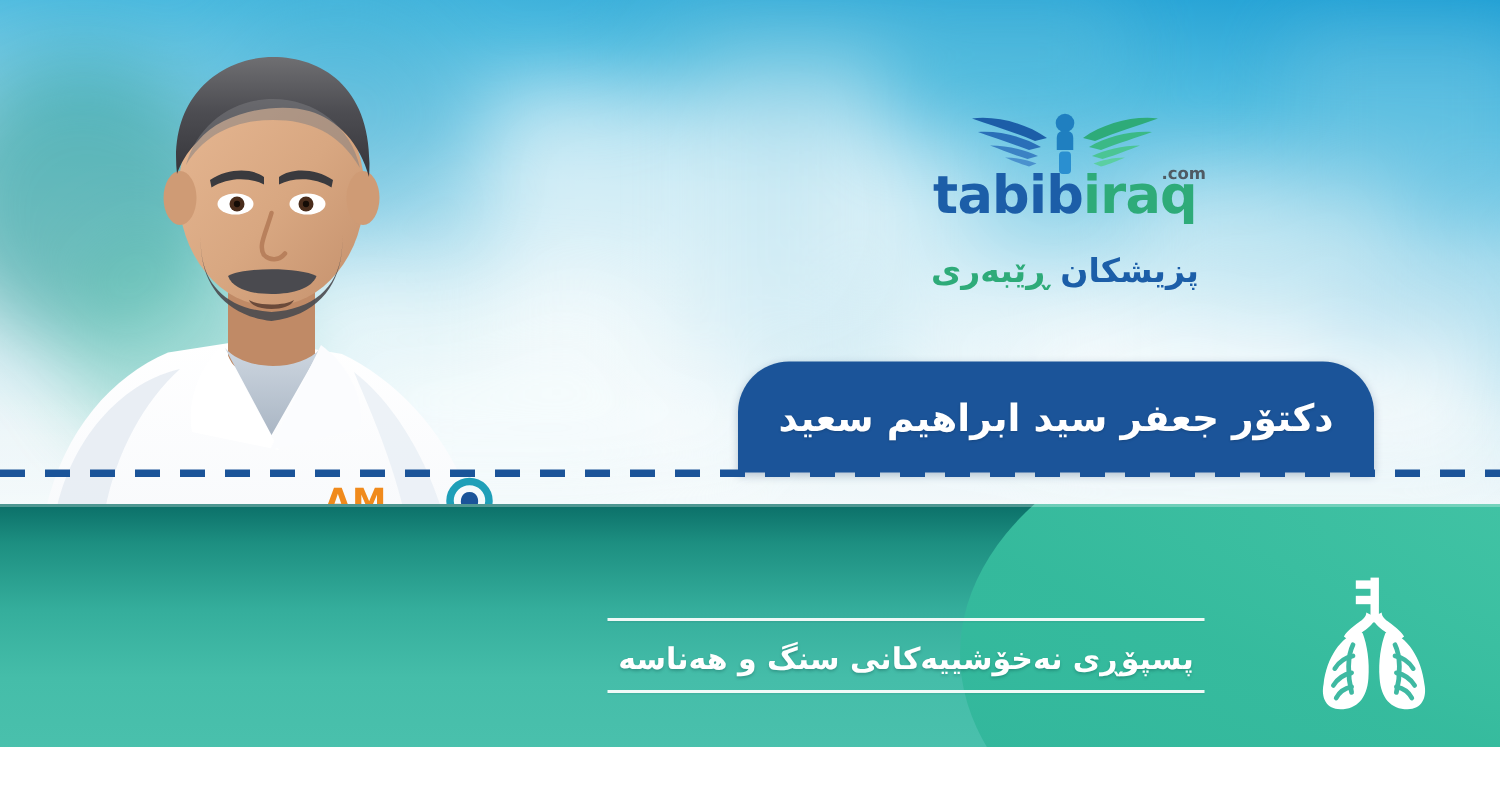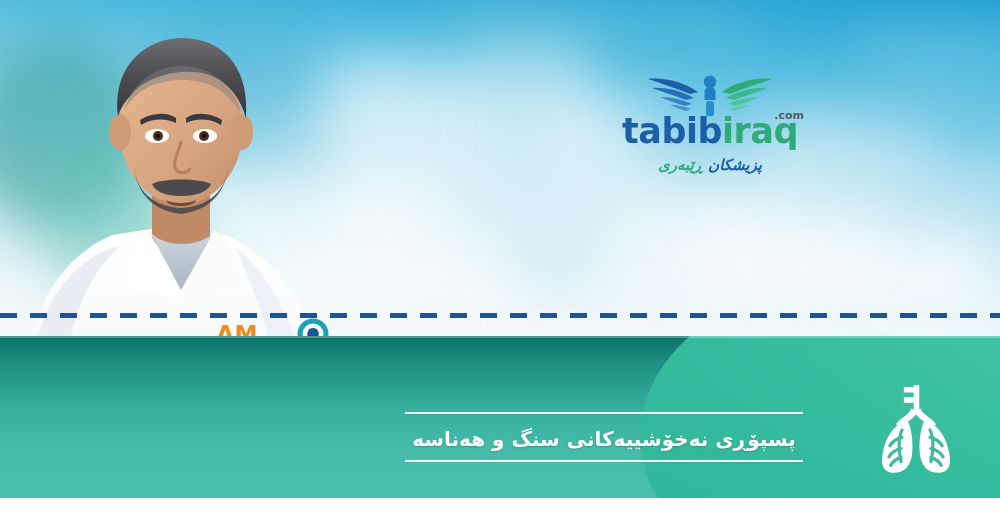--- a/index.html
+++ b/index.html
@@ -86,26 +86,25 @@
     position: absolute;
     top: -4px;
     right: 4px;
     font-size: 11px;
     font-weight: 700;
     color: #4f5b63;
     letter-spacing: 0;
   }
   .logo-sub {
     direction: rtl;
-    margin-top: 8px;
-    font-size: 15px;
+    margin-top: 21px;
+    font-size: 22px;
     font-weight: 700;
     line-height: 1.1;
     white-space: nowrap;
-    font-style: italic;
   }
   .sub-green { color: #2eab79; }
   .sub-blue  { color: #1c5ea8; }
 
   
   .doctor {
     position: absolute;
     left: 0;
     top: 0;
     width: 430px;
@@ -396,20 +395,23 @@
         <text x="258" y="342" font-family="DejaVu Sans, sans-serif" font-size="23" font-weight="700" fill="#f08a1c" letter-spacing="0.5">AM</text>
         <circle cx="313" cy="334" r="13" fill="none" stroke="#1f9fb8" stroke-width="5"></circle>
         <path d="M313 328 C 318 328, 320 333, 318 338 L 308 338 C 306 333, 308 328, 313 328 Z" fill="#1b5499"></path>
         <text x="257" y="356" font-family="DejaVu Sans, sans-serif" font-size="6" font-weight="700" fill="#1b5499" letter-spacing="0.3">AMERICAN MEDICAL CENTER</text>
       </g>
 
       <rect x="232" y="366" width="4" height="34" fill="#cfd8e2"></rect>
     </svg>
   </div>
 
+  <div class="name-banner">
+    <span class="name-text">دکتۆر جعفر سید ابراهیم سعید</span>
+  </div>
 
   <div class="dashed-rule"></div>
 
   <div class="green-panel">
     <div class="green-sheen"></div>
     <div class="panel-top-hi"></div>
 
     <div class="rule-top"></div>
     <div class="specialty">پسپۆڕی نەخۆشییەکانی سنگ و هەناسە</div>
     <div class="rule-bottom"></div>

